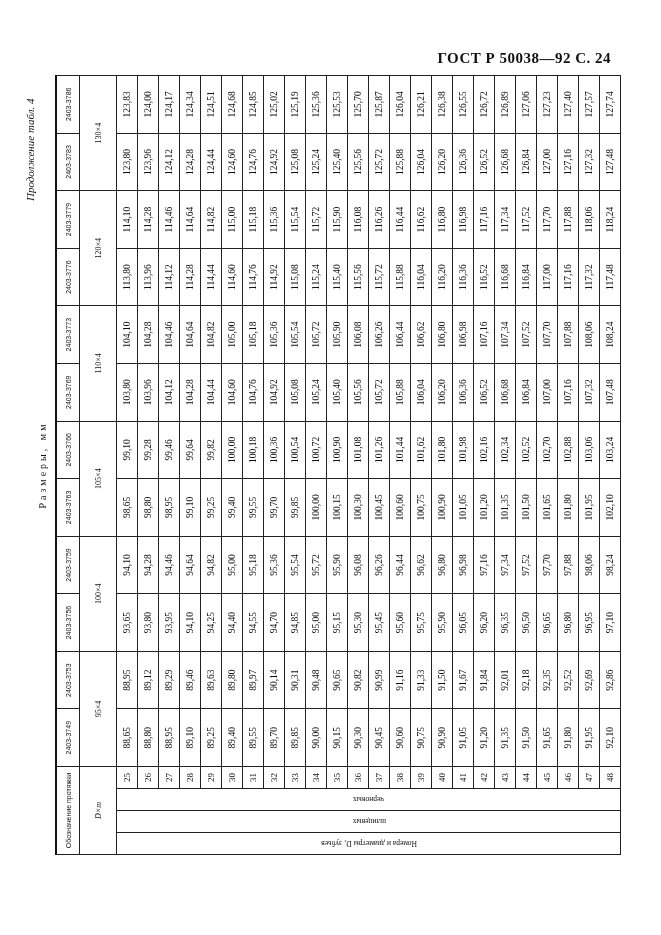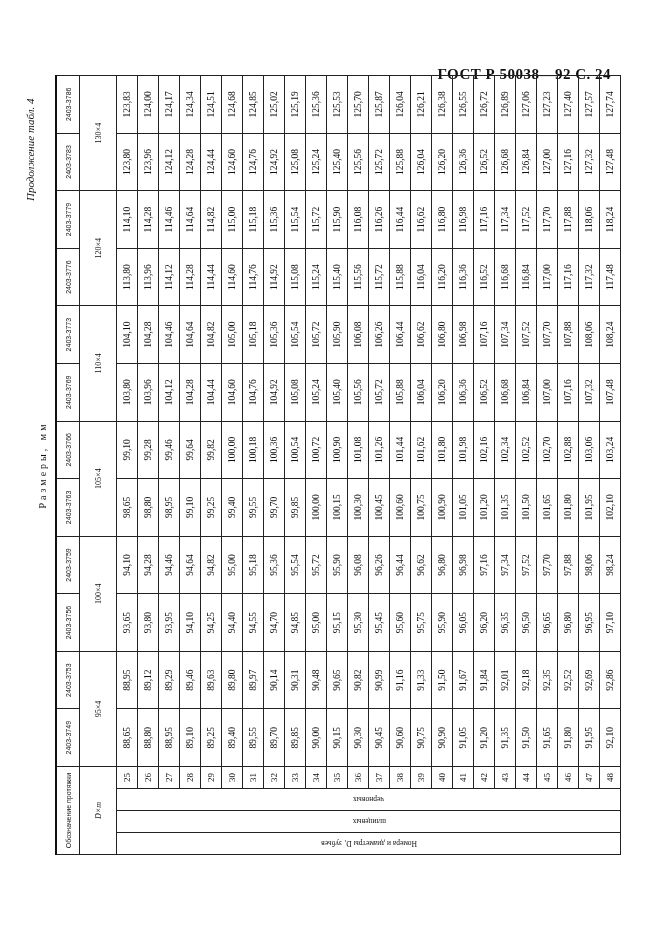--- a/index.html
+++ b/index.html
@@ -1,19 +1,19 @@
 <!DOCTYPE html>
 <html><head>
 <meta charset="utf-8">
 <style>
   html, body { margin:0; padding:0; background:#fff; }
   body { width:661px; height:935px; position:relative; overflow:hidden;
          font-family:"Liberation Serif","DejaVu Serif",serif; color:#111; }
   .doc-header { position:absolute; top:50px; right:50px; font-family:"Liberation Serif",serif;
-                font-weight:bold; font-size:15px; letter-spacing:0.5px;margin-top:16px; }
+                font-weight:bold; font-size:15px; letter-spacing:0.5px; }
   .continuation { position:absolute; left:20px; top:70px; width:20px; height:140px; }
   .continuation span { position:absolute; left:-55px; top:60px; width:130px; transform:rotate(-90deg);
                        font-style:italic; font-size:11px; white-space:nowrap; }
   
   .rot-wrap { position:absolute; left:55px; top:855px; width:780px; height:556px;
               transform-origin:0 0; transform:rotate(-90deg); }
   .caption { position:absolute; top:-18px; left:0; width:780px; text-align:center;
              font-size:10px; letter-spacing:3px; }
   table { border-collapse:collapse; width:780px; height:556px; table-layout:fixed; font-size:9.5px; }
   td, th { border:1px solid #222; padding:0; text-align:center; vertical-align:middle; font-weight:normal; }

